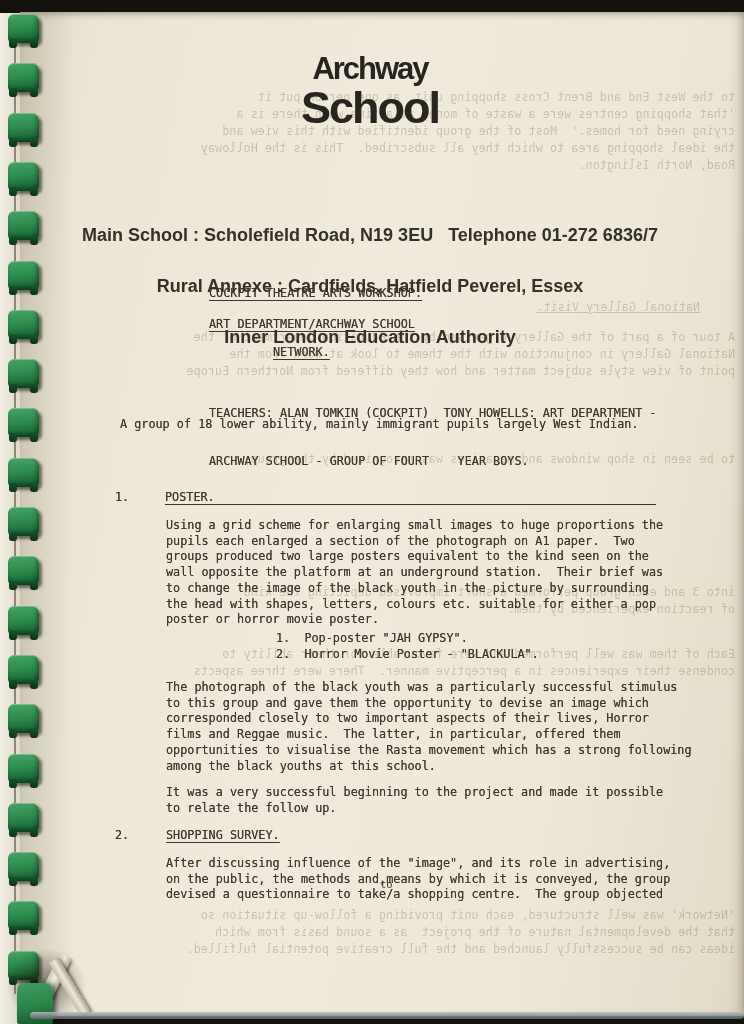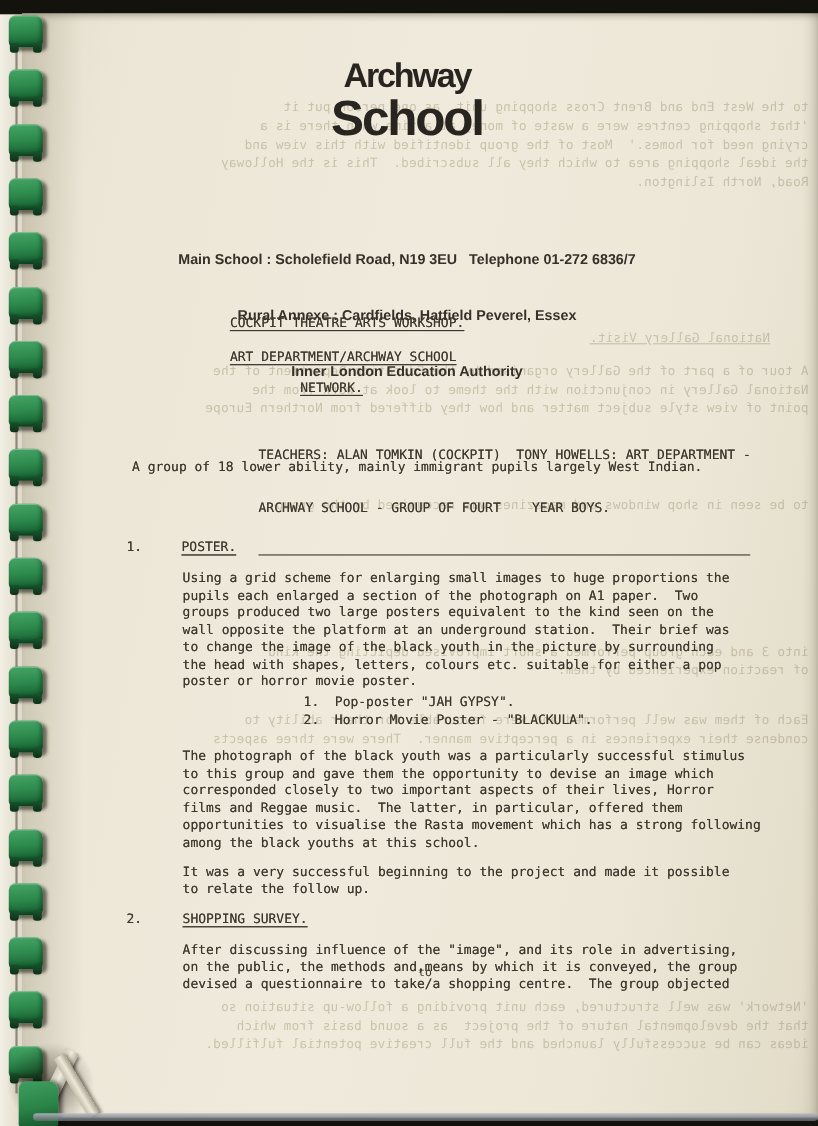--- a/index.html
+++ b/index.html
@@ -37,27 +37,27 @@
          font:11.5px/15.7px "DejaVu Sans Mono",monospace;color:rgba(128,112,76,.33);
          letter-spacing:.2px;filter:blur(.4px);white-space:pre;}
   .ghost-u{left:300px;width:380px;text-decoration:underline;}
   
   .letterhead{position:absolute;left:0;top:36px;width:700px;text-align:center;color:#282420;
          font-family:"Liberation Sans",sans-serif;}
   .logo1{font-size:31px;line-height:42px;font-weight:bold;letter-spacing:-2px;}
   .logo2{font-size:45px;line-height:40px;font-weight:bold;letter-spacing:-2px;margin-top:-2px;}
   .headmistress{margin-top:9px;font-size:12.5px;font-weight:bold;letter-spacing:.2px;color:#37322b;}
   .address{position:absolute;left:0;top:181px;width:700px;text-align:center;
-         font-family:"Liberation Sans",sans-serif;font-size:13px;font-weight:bold;
+         font-family:"Liberation Sans",sans-serif;font-size:18px;font-weight:bold;
          line-height:17px;color:#34302a;white-space:pre;}
   
   .tw{position:absolute;font:11.8px/15.7px "DejaVu Sans Mono",monospace;color:#3c372d;
       white-space:pre;text-shadow:0 0 .5px rgba(60,54,44,.75);}
   .u{text-decoration:underline;text-underline-offset:3px;text-decoration-thickness:1px;}
-  .teachers{border-bottom:1.3px solid #3c372d;padding-bottom:3px;margin-left:26px;}
+  .teachers{border-bottom:1.3px solid #3c372d;padding-bottom:3px;}
   .insert{position:absolute;font:10.5px "DejaVu Sans Mono",monospace;color:#3c372d;}
 </style>
 </head>
 <body>
 
 <div class="scan">
 
   <div class="stack-edge"></div>
   <div class="gap-line"></div>
 

